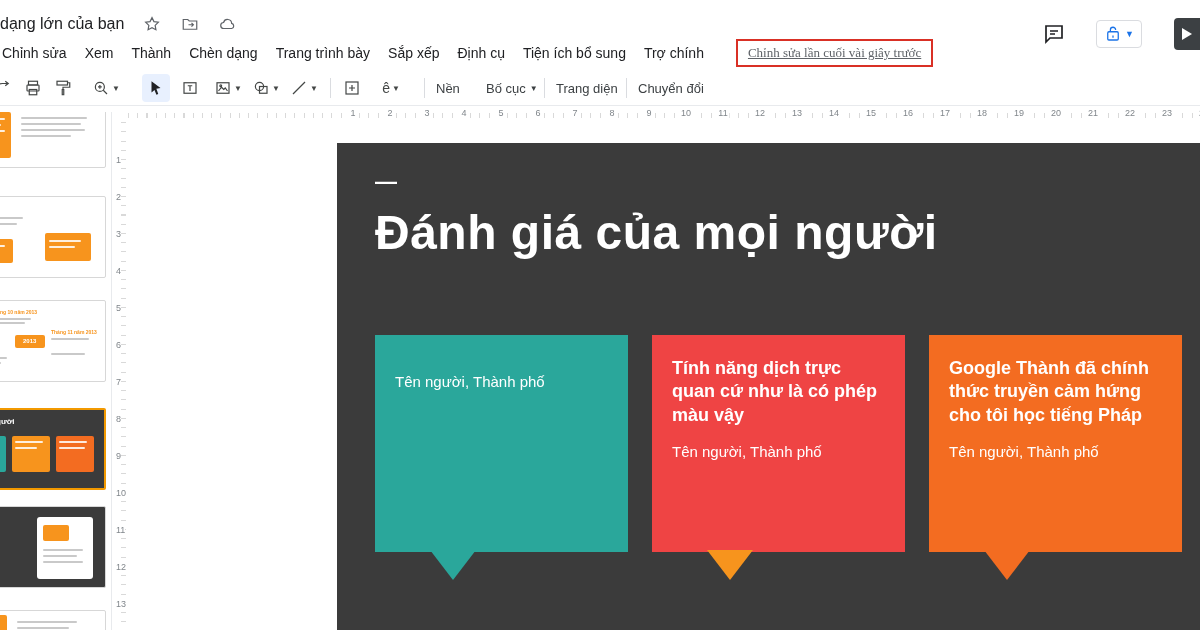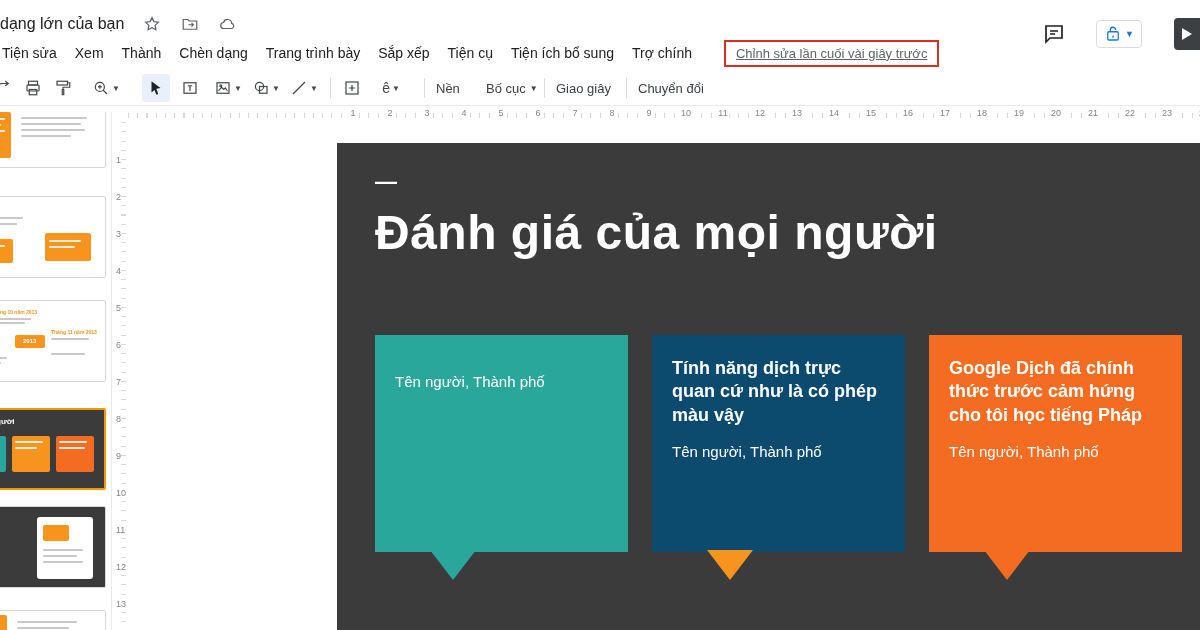--- a/index.html
+++ b/index.html
@@ -13,21 +13,21 @@
   
   .titlebar { position:absolute; top:10px; left:0; height:28px; display:flex; align-items:center; }
   .doc-title { font-size:16px; color:#202124; white-space:nowrap; }
   .tb-icon { margin-left:18px; width:20px; height:20px; display:inline-flex; align-items:center; justify-content:center; color:#5f6368; cursor:pointer; }
   .tb-icon svg { width:18px; height:18px; fill:none; stroke:#5f6368; stroke-width:1.6; }
 
   
   .menubar { position:absolute; top:38px; left:0; height:30px; display:flex; align-items:center; gap:18px; padding-left:2px; }
   .menu-item { font-size:14px; color:#202124; white-space:nowrap; cursor:pointer; }
   .annotation-box { margin-left:14px; border:2px solid #d93025; padding:4px 10px; display:flex; align-items:center; }
-  .last-edit { font-size:13px; color:#5f6368; text-decoration:underline; white-space:nowrap; cursor:pointer; }
+  .last-edit { font-size:13px; color:#5f6368; text-decoration:underline; white-space:nowrap; cursor:pointer;font-family:Liberation Serif, serif; }
 
   
   .top-right { position:absolute; top:18px; right:0; height:36px; }
   .comment-btn { position:absolute; right:132px; top:4px; width:26px; height:26px; cursor:pointer; }
   .comment-btn svg { width:24px; height:24px; stroke:#202124; fill:none; stroke-width:1.7; }
   .share-btn { position:absolute; right:58px; top:2px; width:46px; height:28px; border:1px solid #dadce0; border-radius:4px; display:flex; align-items:center; justify-content:center; gap:3px; cursor:pointer; }
   .share-btn svg { width:18px; height:18px; stroke:#1a73e8; fill:none; stroke-width:1.7; }
   .share-caret { color:#1a73e8; font-size:9px; }
   .present-btn { position:absolute; right:-14px; top:0px; width:40px; height:32px; background:#3c4043; border-radius:4px; display:flex; align-items:center; justify-content:flex-start; padding-left:8px; cursor:pointer; }
   .present-btn .play { width:0; height:0; border-left:10px solid #ffffff; border-top:6px solid transparent; border-bottom:6px solid transparent; }
@@ -88,27 +88,27 @@
       </svg>
   </span>
   <span class="tb-icon">
     <svg viewBox="0 0 24 24">
         <path d="M6.5 18a4 4 0 0 1-.4-8 5.5 5.5 0 0 1 10.8 1.2A3.5 3.5 0 0 1 17 18z"></path>
       </svg>
   </span>
 </div>
 
 <div class="menubar">
-  <span class="menu-item">Tiện sửa</span>
+  <span class="menu-item">Chỉnh sửa</span>
   <span class="menu-item">Xem</span>
   <span class="menu-item">Thành</span>
   <span class="menu-item">Chèn dạng</span>
   <span class="menu-item">Trang trình bày</span>
   <span class="menu-item">Sắp xếp</span>
-  <span class="menu-item">Tiện cụ</span>
+  <span class="menu-item">Định cụ</span>
   <span class="menu-item">Tiện ích bổ sung</span>
   <span class="menu-item">Trợ chính</span>
   <span class="annotation-box" style="border-color: rgb(217, 48, 37);">
     <span class="last-edit">Chỉnh sửa lần cuối vài giây trước</span>
   </span>
 </div>
 
 <div class="top-right">
   <span class="comment-btn">
     <svg viewBox="0 0 24 24">
@@ -197,21 +197,21 @@
     <span class="glyph-tool">ê</span>
     <span class="caret">▼</span>
   </span>
   <span class="tool-sep" style="left:424px;"></span>
   <span class="tool-text" style="left:436px;">Nền</span>
   <span class="tool-text" style="left:486px;">
     <span>Bố cục</span>
       <span class="caret" style="margin-left:4px;font-size:8px;">▼</span>
   </span>
   <span class="tool-sep" style="left:544px;"></span>
-  <span class="tool-text" style="left:556px;">Giao giây</span>
+  <span class="tool-text" style="left:556px;">Trang diện</span>
   <span class="tool-sep" style="left:626px;"></span>
   <span class="tool-text" style="left:638px;">Chuyển đổi</span>
 </div>
 
 <div class="h-ruler"><span><span class="hnum" style="left: 225px;">1</span><span class="hnum" style="left: 262px;">2</span><span class="hnum" style="left: 299px;">3</span><span class="hnum" style="left: 336px;">4</span><span class="hnum" style="left: 373px;">5</span><span class="hnum" style="left: 410px;">6</span><span class="hnum" style="left: 447px;">7</span><span class="hnum" style="left: 484px;">8</span><span class="hnum" style="left: 521px;">9</span><span class="hnum" style="left: 558px;">10</span><span class="hnum" style="left: 595px;">11</span><span class="hnum" style="left: 632px;">12</span><span class="hnum" style="left: 669px;">13</span><span class="hnum" style="left: 706px;">14</span><span class="hnum" style="left: 743px;">15</span><span class="hnum" style="left: 780px;">16</span><span class="hnum" style="left: 817px;">17</span><span class="hnum" style="left: 854px;">18</span><span class="hnum" style="left: 891px;">19</span><span class="hnum" style="left: 928px;">20</span><span class="hnum" style="left: 965px;">21</span><span class="hnum" style="left: 1002px;">22</span><span class="hnum" style="left: 1039px;">23</span><span class="hnum" style="left: 1076px;">24</span></span></div>
 <div class="v-ruler"><span><span class="vnum" style="top: 38px;">1</span><span class="vnum" style="top: 75px;">2</span><span class="vnum" style="top: 112px;">3</span><span class="vnum" style="top: 149px;">4</span><span class="vnum" style="top: 186px;">5</span><span class="vnum" style="top: 223px;">6</span><span class="vnum" style="top: 260px;">7</span><span class="vnum" style="top: 297px;">8</span><span class="vnum" style="top: 334px;">9</span><span class="vnum" style="top: 371px;">10</span><span class="vnum" style="top: 408px;">11</span><span class="vnum" style="top: 445px;">12</span><span class="vnum" style="top: 482px;">13</span></span></div>
 
 <div class="filmstrip">
 
   <div class="thumb" style="top:-26px;">
@@ -292,25 +292,25 @@
 
 <div class="slide" style="background: rgb(59, 59, 59);">
   <span class="slide-dash">—</span>
   <div class="slide-title">Đánh giá của mọi người</div>
 
   <div class="quote-card" style="left: 38px; background: rgb(42, 167, 155);">
     <div class="author">Tên người, Thành phố</div>
     <div class="tail" style="border-top-color: rgb(42, 167, 155);"></div>
   </div>
 
-  <div class="quote-card" style="left: 315px; background: #0c4a6e;">
+  <div class="quote-card" style="left: 315px; background: #ef4444;">
     <div class="quote">Tính năng dịch trực quan cứ như là có phép màu vậy</div>
     <div class="author">Tên người, Thành phố</div>
     <div class="tail" style="border-top-color: rgb(247, 148, 29);"></div>
   </div>
 
   <div class="quote-card" style="left: 592px; background: rgb(243, 108, 33);">
-    <div class="quote">Google Dịch đã chính thức trước cảm hứng cho tôi học tiếng Pháp</div>
+    <div class="quote">Google Thành đã chính thức truyền cảm hứng cho tôi học tiếng Pháp</div>
     <div class="author">Tên người, Thành phố</div>
     <div class="tail" style="border-top-color: rgb(243, 108, 33);"></div>
   </div>
 
 </div>
 
 </body></html>

